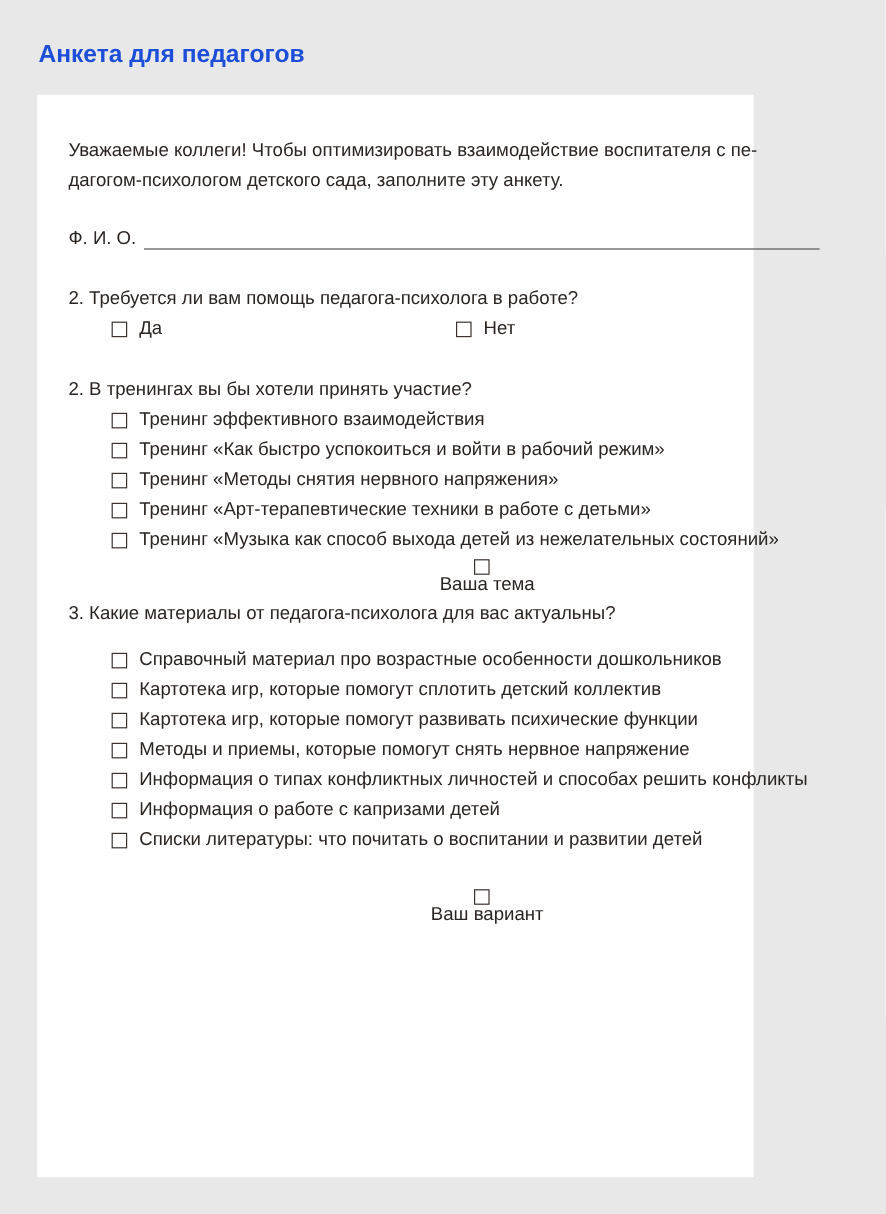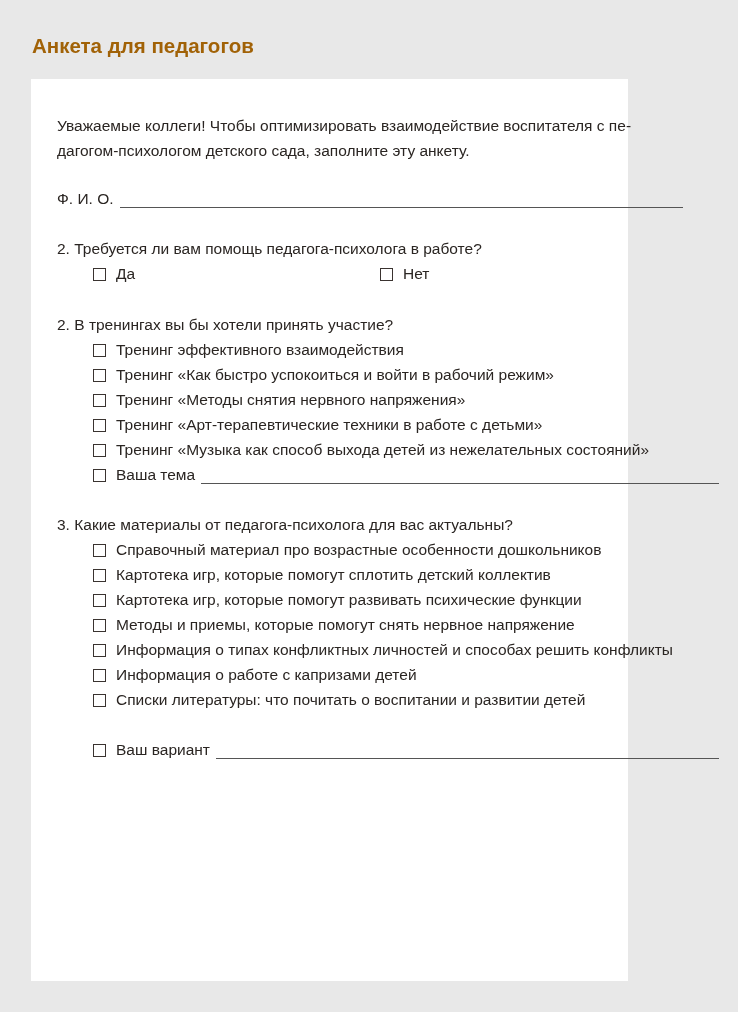--- a/index.html
+++ b/index.html
@@ -3,21 +3,21 @@
 <meta charset="utf-8">
 <style>
   html, body { margin:0; padding:0; }
   body {
     width:738px; height:1012px; background:#e8e8e8;
     font-family:"Liberation Sans", sans-serif; color:#2a2522;
     position:relative; overflow:hidden;
   }
   .page-title {
     position:absolute; left:32px; top:34px;
-    font-size:20.5px; font-weight:bold; color:#a16207; letter-spacing:0;
+    font-size:20.5px; font-weight:bold; color:#1d4ed8; letter-spacing:0;
   }
   .sheet {
     position:absolute; left:31px; top:79px; width:597px; height:902px;
     background:#ffffff;
   }
   .intro {
     position:absolute; left:26px; top:34px; width:630px;
     font-size:15.5px; line-height:25px;
   }
   .fio {
@@ -27,21 +27,21 @@
   .line { flex:1; border-bottom:1px solid #555; height:18px; margin-left:6px; }
   .q { position:absolute; left:26px; font-size:15.5px; }
   .opt {
     position:absolute; left:26px; font-size:15.5px;
     display:flex; align-items:center; white-space:nowrap;padding-left:36px;
   }
   .box {
     display:inline-block; width:11px; height:11px; border:1px solid #3a3330;
     margin-right:10px; background:#fff; flex:none;
   }
-  .opt.fill { width:626px; }
+  .opt.fill { width:626px;flex-direction:column; }
   .opt.fill .line { height:14px; margin-left:6px; align-self:flex-end; }
 </style>
 </head>
 <body>
 
 <div class="page-title">Анкета для педагогов</div>
 
 <div class="sheet">
   <div class="intro">
     <div>Уважаемые коллеги! Чтобы оптимизировать взаимодействие воспитателя с пе-</div>
@@ -83,21 +83,21 @@
   <div class="opt" style="top:362px">
       <span class="box"></span>
       <span>Тренинг «Музыка как способ выхода детей из нежелательных состояний»</span>
     </div>
   <div class="opt fill" style="top:387px">
       <span class="box"></span>
       <span>Ваша тема</span>
       <span class="line"></span>
     </div>
 
-  <div class="q" style="top:437px">3. Какие материалы от педагога-психолога для вас актуальны?</div>
+  <div class="q" style="top:424px">3. Какие материалы от педагога-психолога для вас актуальны?</div>
   <div class="opt" style="top:462px">
       <span class="box"></span>
       <span>Справочный материал про возрастные особенности дошкольников</span>
     </div>
   <div class="opt" style="top:512px">
       <span class="box"></span>
       <span>Картотека игр, которые помогут развивать психические функции</span>
     </div>
   <div class="opt" style="top:487px">
       <span class="box"></span>

